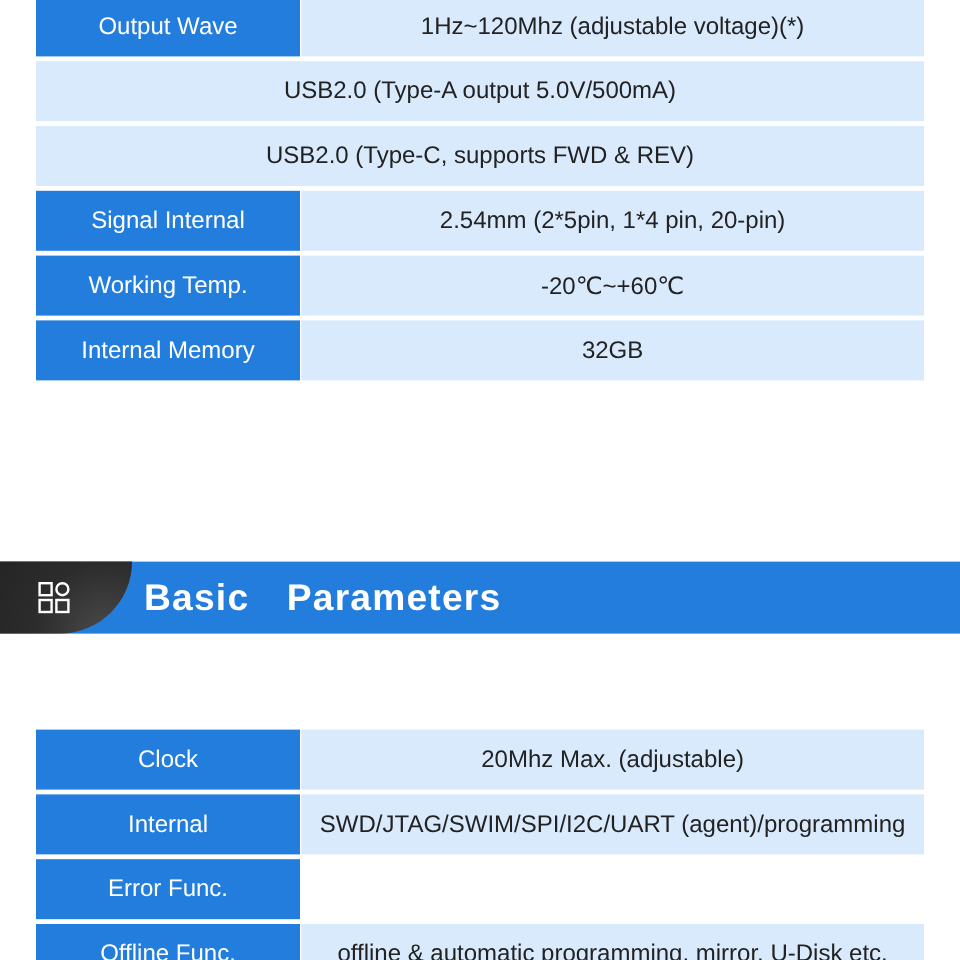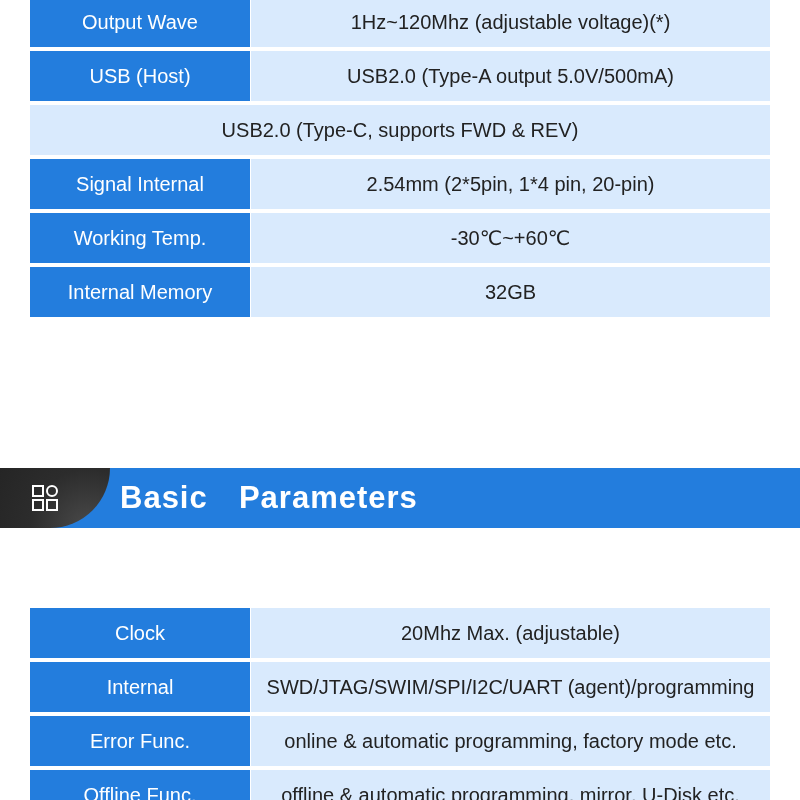--- a/index.html
+++ b/index.html
@@ -40,33 +40,32 @@
 </style>
 </head>
 <body>
 
 <div class="table" style="top:-3px;">
   <div class="row">
     <div class="cell-label">Output Wave</div>
     <div class="cell-value">1Hz~120Mhz (adjustable voltage)(*)</div>
   </div>
   <div class="row">
-    <div class="cell-label">USB (Host)</div>
     <div class="cell-value">USB2.0 (Type-A output 5.0V/500mA)</div>
   </div>
   <div class="row">
     <div class="cell-value">USB2.0 (Type-C, supports FWD &amp; REV)</div>
   </div>
   <div class="row">
     <div class="cell-label">Signal Internal</div>
     <div class="cell-value">2.54mm (2*5pin, 1*4 pin, 20-pin)</div>
   </div>
   <div class="row">
     <div class="cell-label">Working Temp.</div>
-    <div class="cell-value">-30℃~+60℃</div>
+    <div class="cell-value">-20℃~+60℃</div>
   </div>
   <div class="row">
     <div class="cell-label">Internal Memory</div>
     <div class="cell-value">32GB</div>
   </div>
 </div>
 
 <div class="section-header">
   <div class="header-badge">
     <svg width="28" height="28" viewBox="0 0 28 28">
@@ -83,19 +82,18 @@
   <div class="row">
     <div class="cell-label">Clock</div>
     <div class="cell-value">20Mhz Max. (adjustable)</div>
   </div>
   <div class="row">
     <div class="cell-label">Internal</div>
     <div class="cell-value">SWD/JTAG/SWIM/SPI/I2C/UART (agent)/programming</div>
   </div>
   <div class="row">
     <div class="cell-label">Error Func.</div>
-    <div class="cell-value">online &amp; automatic programming, factory mode etc.</div>
   </div>
   <div class="row">
     <div class="cell-label">Offline Func.</div>
     <div class="cell-value">offline &amp; automatic programming, mirror, U-Disk etc.</div>
   </div>
 </div>
 
 </body></html>

